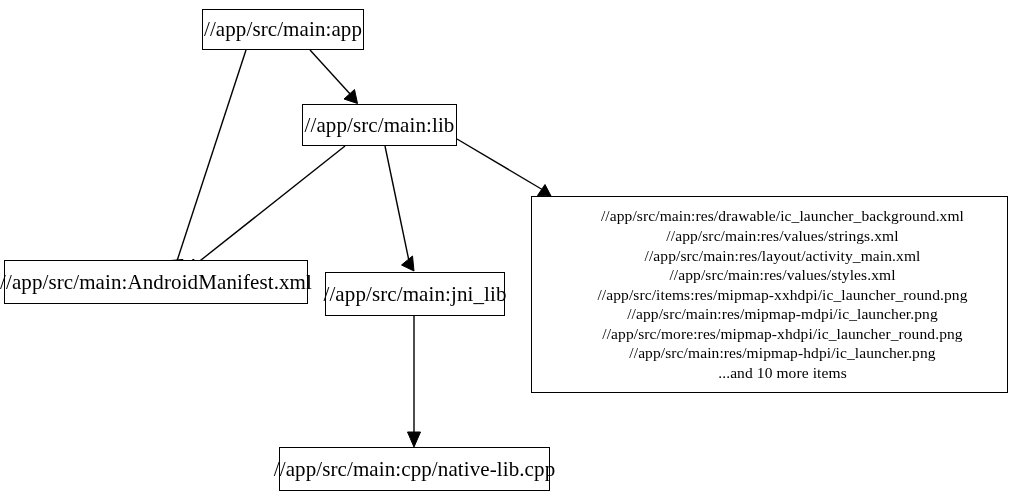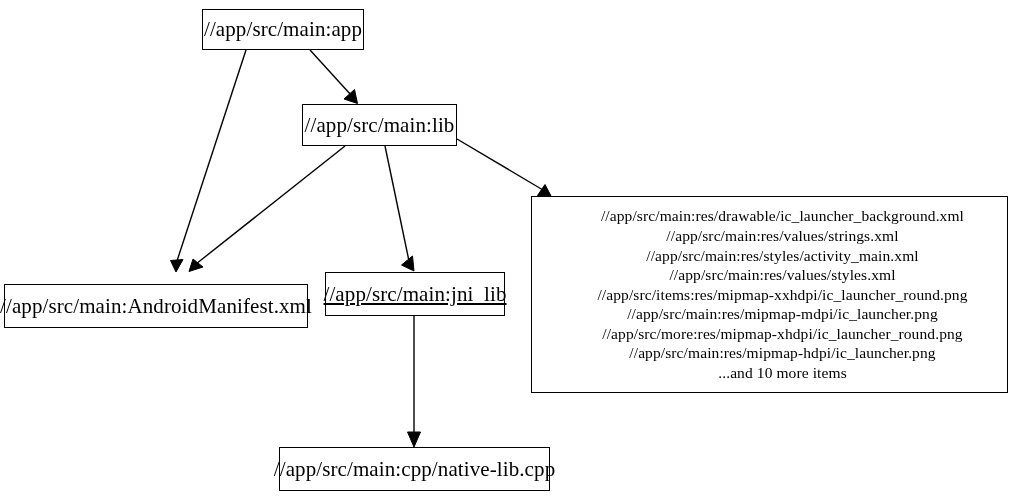--- a/index.html
+++ b/index.html
@@ -92,33 +92,33 @@
   </svg>
 
   <div class="node" style="left:202px; top:9px; width:162px; height:41px;">
     <span class="node-label">//app/src/main:app</span>
   </div>
 
   <div class="node" style="left:302px; top:104px; width:155px; height:42px;">
     <span class="node-label">//app/src/main:lib</span>
   </div>
 
-  <div class="node" style="left:4px; top:284px; width:304px; height:44px;">
+  <div class="node" style="left:4px; top:260px; width:304px; height:44px;">
     <span class="node-label">//app/src/main:AndroidManifest.xml</span>
   </div>
 
-  <div class="node" style="left:325px; top:272px; width:180px; height:44px;text-decoration:underline;">
+  <div class="node" style="left:325px; top:272px; width:180px; height:44px;">
     <span class="node-label">//app/src/main:jni_lib</span>
   </div>
 
   <div class="node node-multiline" style="left:531px; top:196px; width:477px; height:197px;padding-left:26px;">
     <span class="node-label">
       <span class="node-line">//app/src/main:res/drawable/ic_launcher_background.xml</span>
       <span class="node-line">//app/src/main:res/values/strings.xml</span>
-      <span class="node-line">//app/src/main:res/styles/activity_main.xml</span>
+      <span class="node-line">//app/src/main:res/layout/activity_main.xml</span>
       <span class="node-line">//app/src/main:res/values/styles.xml</span>
       <span class="node-line">//app/src/items:res/mipmap-xxhdpi/ic_launcher_round.png</span>
       <span class="node-line">//app/src/main:res/mipmap-mdpi/ic_launcher.png</span>
       <span class="node-line">//app/src/more:res/mipmap-xhdpi/ic_launcher_round.png</span>
       <span class="node-line">//app/src/main:res/mipmap-hdpi/ic_launcher.png</span>
       <span class="node-line">...and 10 more items</span>
     </span>
   </div>
 
   <div class="node" style="left:279px; top:447px; width:271px; height:44px;">

